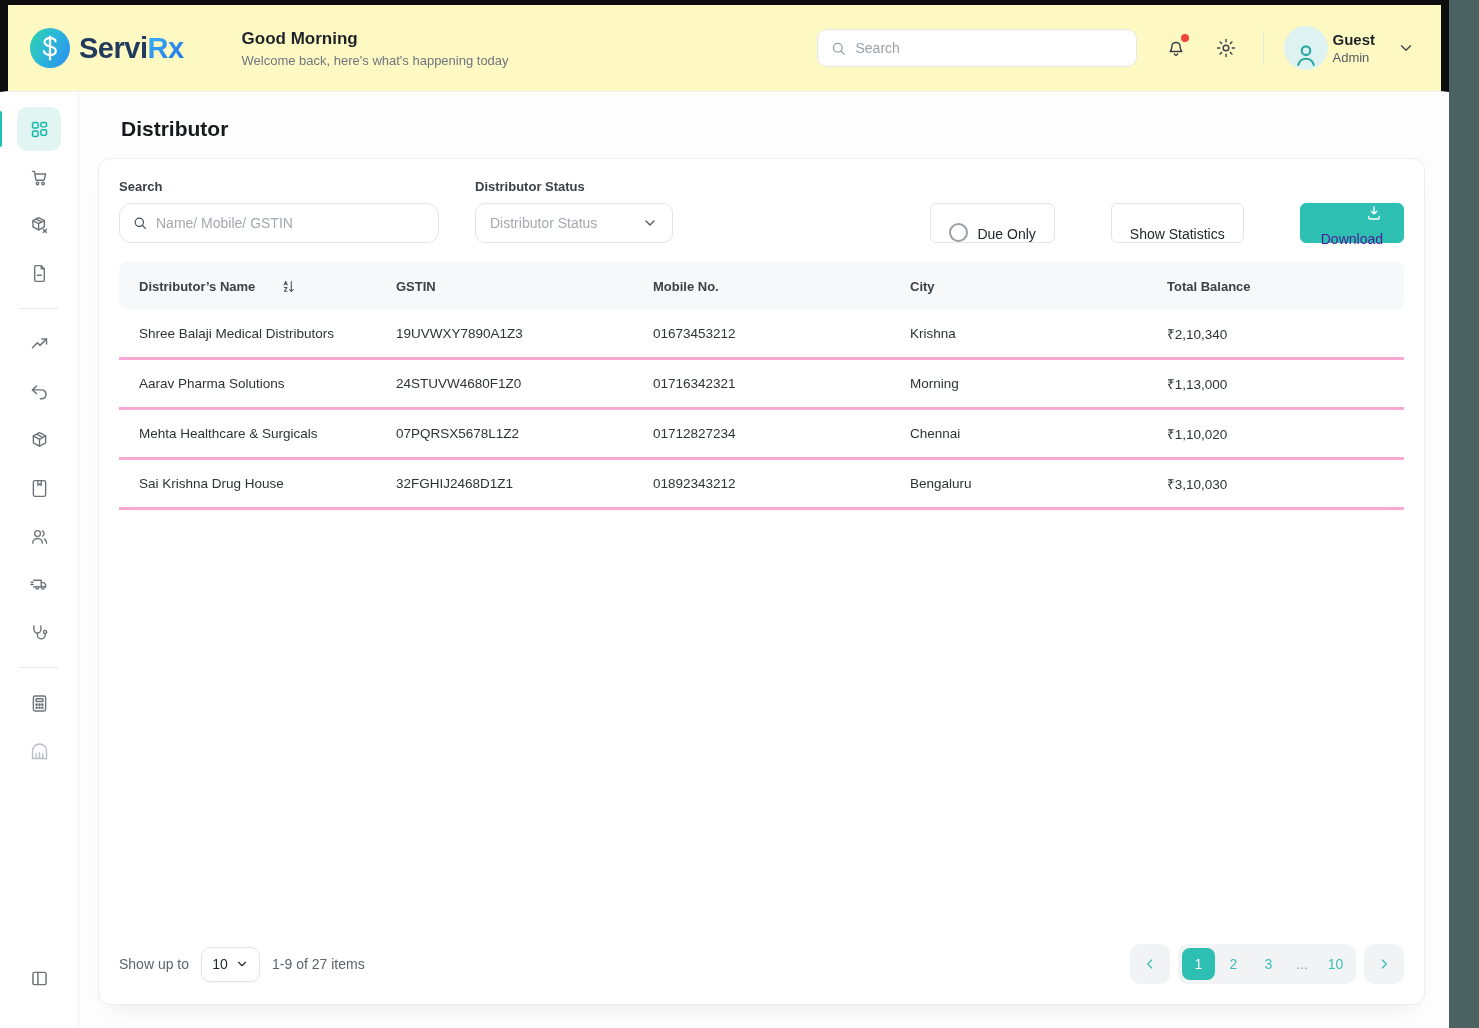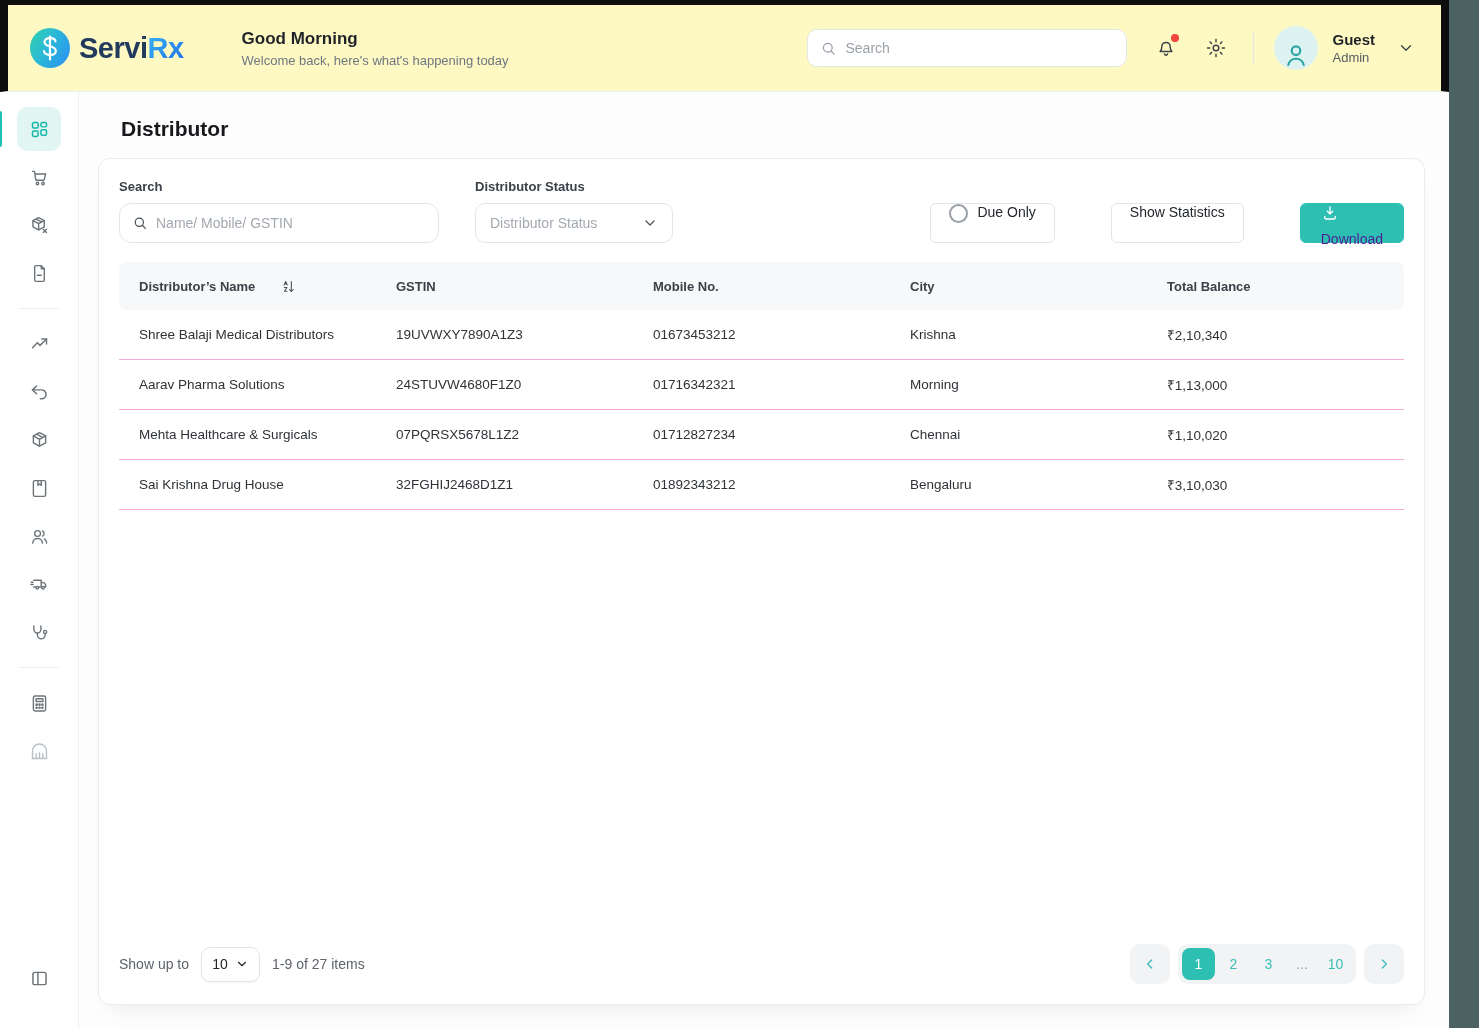--- a/index.html
+++ b/index.html
@@ -35,21 +35,21 @@
   .search-box input::placeholder { color:#9aa1a8; }
 
   .icon-btn { position:relative; margin-left:26px; width:26px; height:26px; display:flex; align-items:center; justify-content:center;
     color:#3c4348; cursor:pointer; }
   .icon-btn.gear { margin-left:24px; }
   .notif-dot { position:absolute; top:-1px; right:0px; width:8px; height:8px; border-radius:50%; background:#f2453d; }
   .v-divider { width:1px; height:34px; background:#e3e6e9; margin-left:24px; }
 
   .user-chip { display:flex; align-items:center; margin-left:20px; cursor:pointer; }
   .avatar { width:44px; height:44px; border-radius:50%; background:#ddf2f1; display:flex; align-items:flex-end; justify-content:center; overflow:hidden; color:#2aa9a4; }
-  .user-text { margin-left:14px; }
+  .user-text { margin-left:4px; }
   .user-name { font-size:15px; font-weight:700; color:#1f2329; }
   .user-role { font-size:13px; color:#555b62; margin-top:2px; }
   .chev { margin-left:22px; color:#3c4348; }
 
   
   .body-row { flex:1; display:flex; min-height:0; }
   .sidebar { width:79px; flex:0 0 79px; border-right:1px solid #eef0f2; background:#fff;
     display:flex; flex-direction:column; align-items:center; padding-top:15px; position:relative; }
   .side-item { width:44px; height:44px; margin-bottom:4px; border-radius:10px; display:flex; align-items:center; justify-content:center;
     color:#6d7479; cursor:pointer; position:relative; }
@@ -68,33 +68,33 @@
   
   .filters { display:flex; align-items:flex-end; gap:36px; margin-bottom:19px; }
   .filter-label { display:block; font-size:13px; font-weight:600; color:#3a4148; margin-bottom:9px; }
   .input-wrap { width:320px; height:40px; border:1px solid #e2e5e8; border-radius:12px; display:flex; align-items:center; padding:0 12px; gap:8px; background:#fff; }
   .input-wrap input { border:none; outline:none; flex:1; font-size:14px; font-family:inherit; color:#374151; }
   .input-wrap input::placeholder { color:#a3a9b0; }
   .select-wrap { width:198px; height:40px; border:1px solid #e2e5e8; border-radius:10px; display:flex; align-items:center; padding:0 14px; justify-content:space-between; cursor:pointer; background:#fff; }
   .select-placeholder { font-size:14px; color:#a3a9b0; }
   .filters .spacer { flex:1; }
   .btn { height:40px; border-radius:6px; border:1px solid #e2e5e8; background:#fff; font-family:inherit; font-size:14px; color:#24282c;
-    display:flex; align-items:flex-start; gap:9px; padding:0 18px; cursor:pointer; }
+    display:flex; align-items:flex-end; gap:9px; padding:0 18px; cursor:pointer; }
   .btn .radio { width:19px; height:19px; border-radius:50%; border:2px solid #9aa0a6; background:#fff; }
   .btn.primary { background:#2ebfb3; border-color:#2ebfb3; color:#4c1d95; font-weight:500; padding:0 20px;flex-direction:column; }
   .filters .btn { margin-left:0; }
   .filters .btn + .btn { margin-left:20px; }
 
   
   .tbl { display:flex; flex-direction:column; min-height:0; }
   .tr { display:grid; grid-template-columns:repeat(5,1fr); align-items:center; }
   .thead { background:#f7f8fa; border-radius:8px; height:48px; }
   .th { font-size:13px; font-weight:600; color:#3a4148; padding-left:20px; display:flex; align-items:flex-start; gap:26px; }
   .sort-ic { color:#4a5157; display:flex; cursor:pointer; }
-  .tbody .tr { height:50px; border-bottom:1px solid #f9a8d4; cursor:pointer; }
+  .tbody .tr { height:50px; border-bottom:3px solid #f9a8d4; cursor:pointer; }
   .td { font-size:13.5px; color:#2f3337; padding-left:20px; white-space:nowrap; overflow:hidden; text-overflow:ellipsis; }
 
   
   .card-footer { margin-top:auto; display:flex; align-items:center; padding-top:14px; }
   .rows-info { display:flex; align-items:center; gap:12px; font-size:14px; color:#5d646b; }
   .page-size { height:35px; min-width:59px; border:1px solid #e2e5e8; border-radius:9px; display:flex; align-items:center; justify-content:center;
     gap:7px; padding:0 10px; font-size:14px; color:#24282c; cursor:pointer; background:#fff; box-shadow:0 1px 2px rgba(0,0,0,0.04); }
   .pager { margin-left:auto; display:flex; align-items:center; gap:8px; }
   .pg-btn { width:40px; height:40px; border-radius:10px; background:#f1f3f5; border:none; display:flex; align-items:center; justify-content:center;
     color:#3bbfb5; cursor:pointer; }

